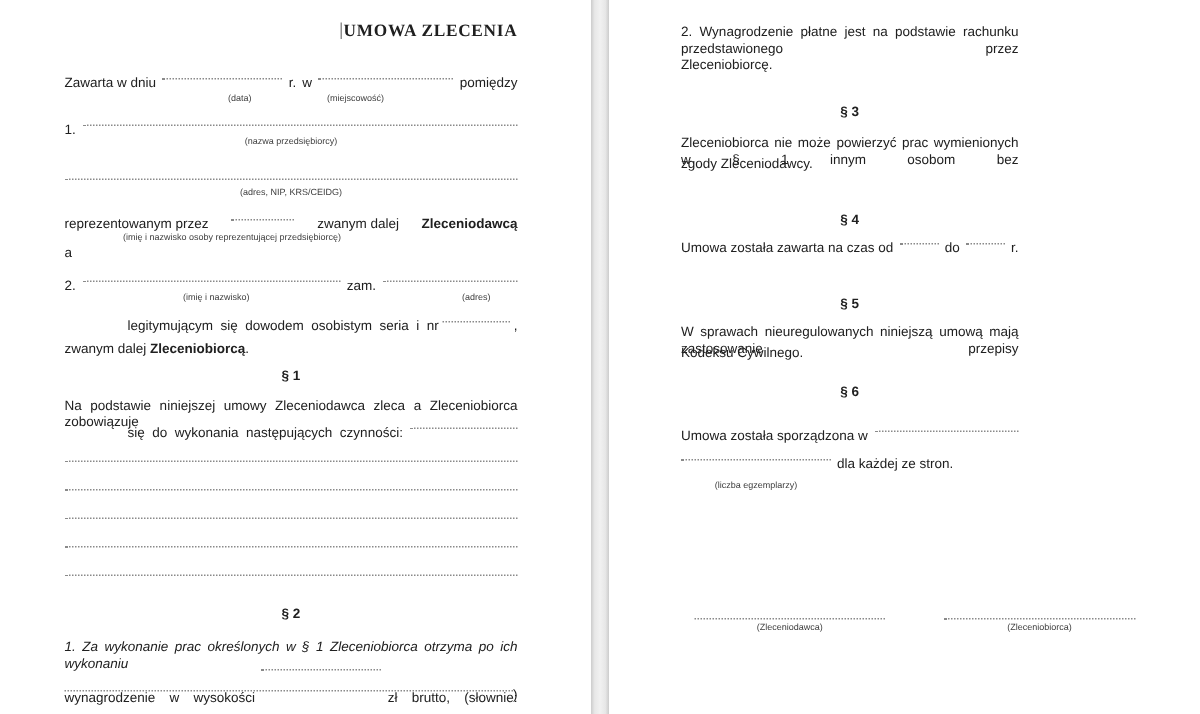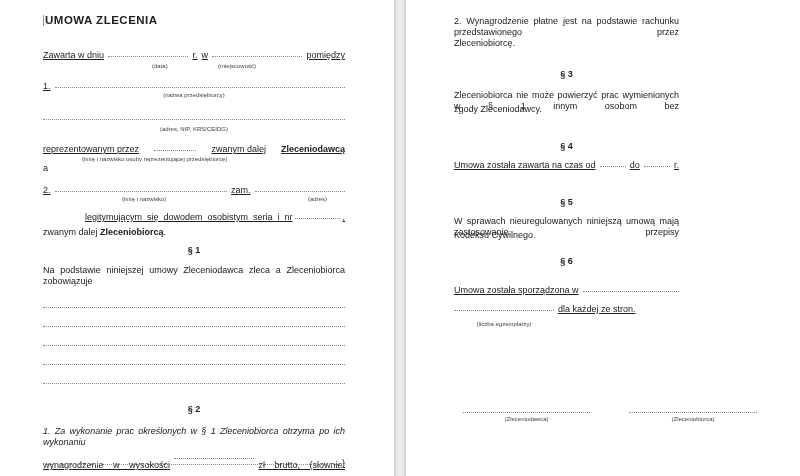--- a/index.html
+++ b/index.html
@@ -10,42 +10,42 @@
     font-size:9px;line-height:11px;
   }
   .page{position:absolute;top:0;height:476px;background:#ffffff;}
   #page-left{left:0;width:394px;}
   #page-right{left:406px;width:315px;}
   .divider{
     position:absolute;left:394px;top:0;width:12px;height:476px;
     background:linear-gradient(90deg,#cccccc 0%,#e7e7e7 20%,#f1f1f1 50%,#e7e7e7 80%,#cccccc 100%);
   }
   
-  .row{position:absolute;display:flex;align-items:center;column-gap:4px;white-space:nowrap;text-decoration:underline;}
+  .row{position:absolute;display:flex;align-items:flex-start;column-gap:4px;white-space:nowrap;}
   #page-left .row,#page-left .tline,#page-left .h,#page-left .dline{left:43px;right:49px;}
   #page-right .row,#page-right .tline,#page-right .h,#page-right .dline{left:48px;right:42px;}
   .tline{position:absolute;white-space:nowrap;}
   .stretch{white-space:normal;text-align:justify;text-align-last:justify;}
   .h{position:absolute;text-align:center;font-weight:bold;}
   .b{font-weight:bold;}
   .ws{word-spacing:2.5px;padding-left:42px;}
   .ws2{word-spacing:7px;margin-top:16px;}
   .blank{flex:1 1 30px;min-width:20px;border-bottom:1px dotted #8a8a8a;height:2px;margin-bottom:1px;}
   .blank.g12{flex-grow:1.2;}
   .blank.g09{flex-grow:0.85;}
   .blank.g17{flex-grow:1.7;}
   .blank.g07{flex-grow:0.72;}
   .blank.fixed{flex:0 0 100px;}
   .spacer{flex:1 1 auto;}
   .dline{position:absolute;border-bottom:1px dotted #8a8a8a;height:0;}
   .lab{position:absolute;font-size:6px;line-height:7px;color:#3d3d3d;white-space:nowrap;}
   .lab.centered{text-align:center;}
   .title{
-    position:absolute;top:15px;left:43px;right:49px;text-align:left;
-    font-weight:bold;font-size:11.5px;letter-spacing:0.5px;
+    position:absolute;top:15px;left:43px;right:49px;text-align:right;
+    font-weight:bold;font-size:11.5px;letter-spacing:0.5px;font-family:Liberation Serif, serif;
   }
   .cursor{display:inline-block;width:1px;height:11px;background:#8f8f8f;vertical-align:-2px;margin-right:1px;}
   .sig{position:absolute;top:412px;border-bottom:1px dotted #8a8a8a;height:0;}
   .sigl{position:absolute;top:416px;font-size:6px;line-height:7px;color:#3d3d3d;text-align:center;}
 </style>
 </head>
 <body>
 
 <div class="page" id="page-left">
 
@@ -95,20 +95,24 @@
     <span class="blank"></span>
     <span>,</span>
   </div>
   <div class="tline" style="top:227px;left:43px;">
     <span>zwanym dalej</span>
     <span class="b">Zleceniobiorcą</span><span>.</span>
   </div>
 
   <div class="h" style="top:245px;">§ 1</div>
   <div class="tline stretch" style="top:265px;">Na podstawie niniejszej umowy Zleceniodawca zleca a Zleceniobiorca zobowiązuje</div>
+  <div class="row" style="top:283px;">
+    <span class="ws">się do wykonania następujących czynności:</span>
+    <span class="blank"></span>
+  </div>
   <div class="dline" style="top:307px;"></div>
   <div class="dline" style="top:326px;"></div>
   <div class="dline" style="top:345px;"></div>
   <div class="dline" style="top:364px;"></div>
   <div class="dline" style="top:383px;"></div>
 
   <div class="h" style="top:404px;">§ 2</div>
   <div class="tline stretch" style="top:426px;font-style:italic;">1. Za wykonanie prac określonych w § 1 Zleceniobiorca otrzyma po ich wykonaniu</div>
   <div class="row" style="top:444px;">
     <span class="ws2">wynagrodzenie w wysokości</span>

